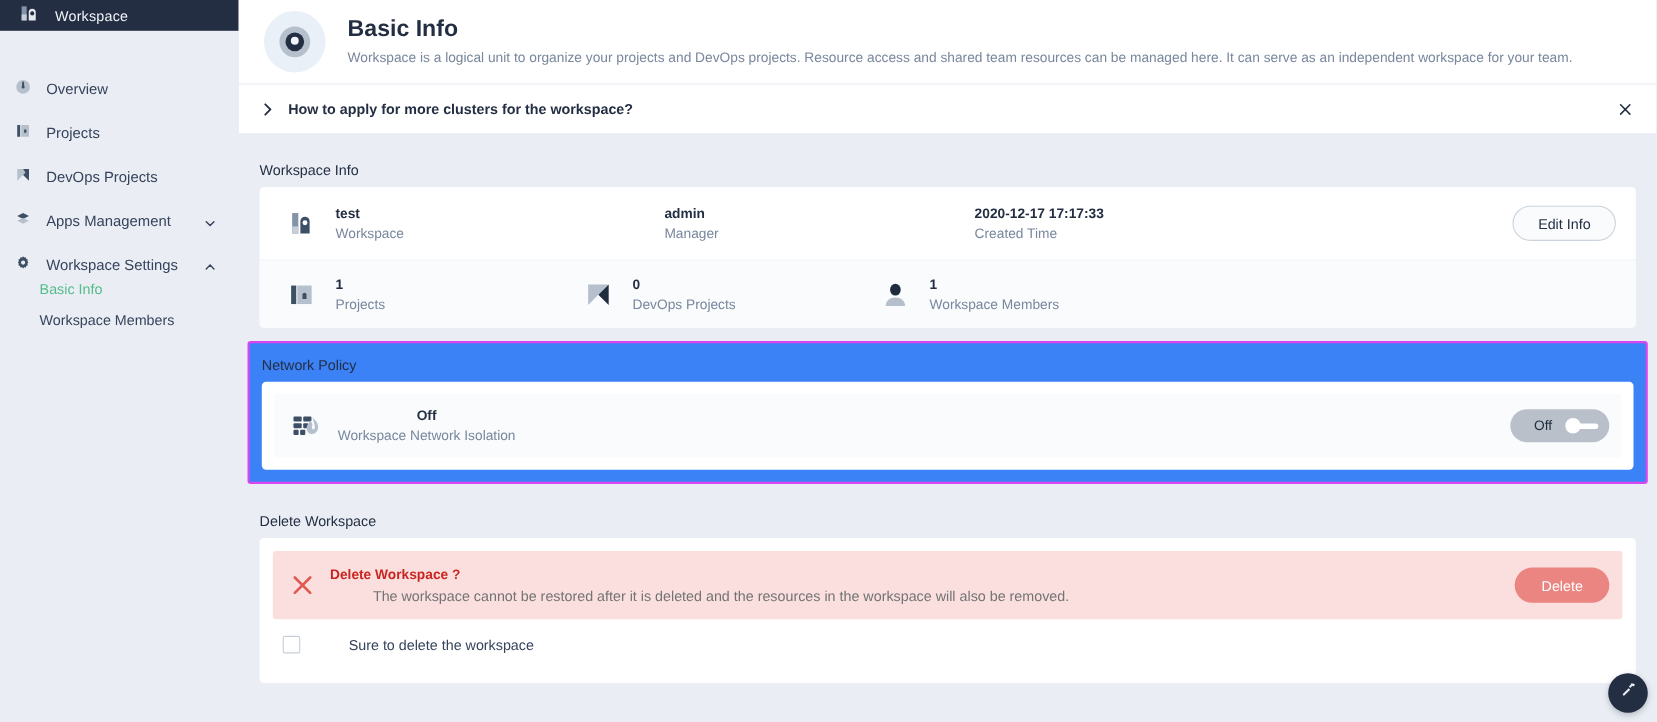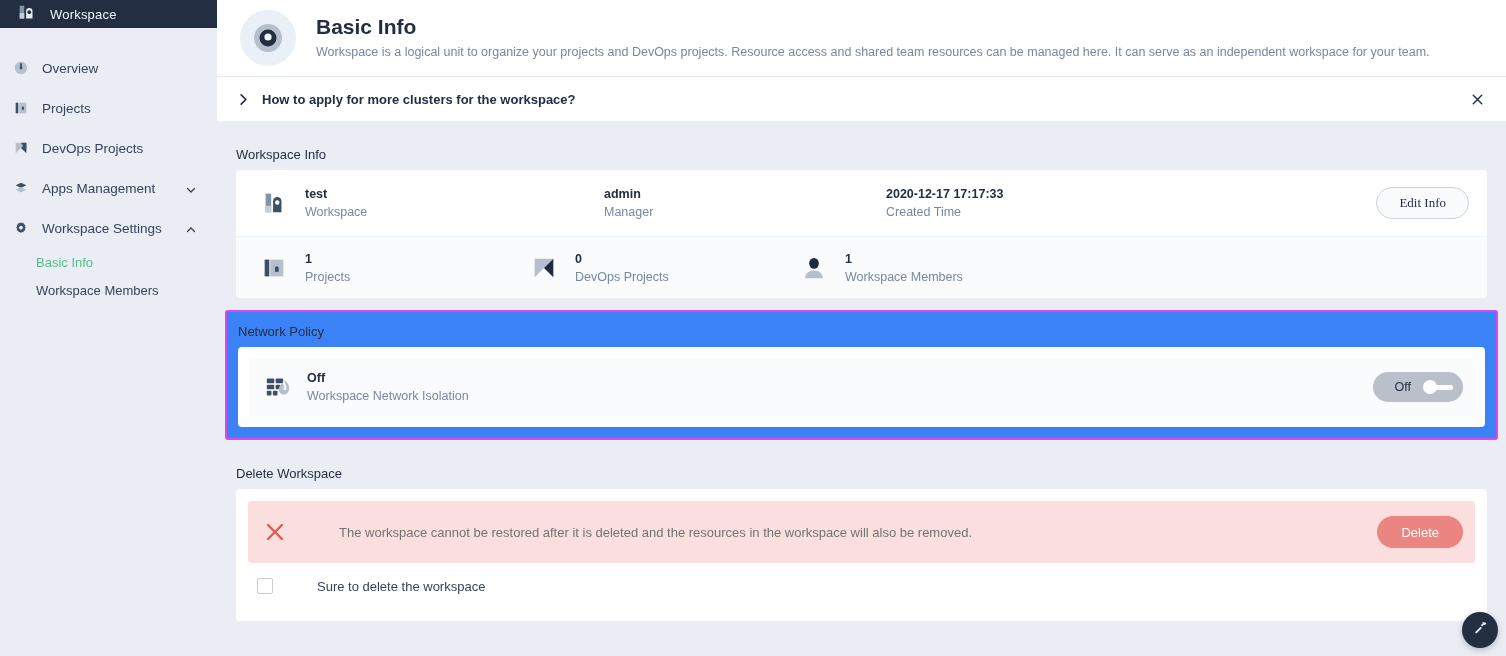--- a/index.html
+++ b/index.html
@@ -23,21 +23,21 @@
     display: flex; align-items: center;
     padding-left: 16px;
     overflow: hidden;
   }
   .sidebar-head .ws-logo { width: 22px; height: 22px; flex: 0 0 22px; margin-right: 12px; }
   .sidebar-head .ws-title {
     color: #eff4f9; font-size: 13px; letter-spacing: .2px; white-space: nowrap;
   }
   .nav { padding-top: 20px; }
   .nav-item {
-    height: 40px; display: flex; align-items: center;
+    height: 40px; display: flex; align-items: flex-end;
     padding-left: 12px; padding-right: 20px;
     cursor: pointer; position: relative;
   }
   .nav-item .nav-icon { width: 18px; height: 18px; flex: 0 0 18px; margin-right: 12px;
     display: flex; align-items: center; justify-content: center; }
   .nav-item .nav-label { font-size: 13.5px; color: #36435c; white-space: nowrap; }
   .nav-item .chev { margin-left: auto; width: 12px; height: 12px; color: #36435c; }
   .sub-item {
     height: 28px; display: flex; align-items: center;
     padding-left: 36px; font-size: 13px; color: #36435c; cursor: pointer;
@@ -98,38 +98,38 @@
   .info-cell .ic { width: 32px; height: 32px; flex: 0 0 32px; margin-right: 15px;
     display:flex; align-items:center; justify-content:center;}
   .info-cell .txt .k { font-size: 12.5px; font-weight: bold; color: #242e42; line-height: 18px;}
   .info-cell .txt .v { font-size: 12.5px; color: #79879c; line-height: 18px; }
 
   .edit-btn {
     margin-left: auto;
     border: 1px solid #ccd3db; background: #f9fbfd;
     border-radius: 18px; height: 32px; padding: 0 22px;
     font-size: 13px; color: #242e42; cursor: pointer;
-    font-family: Liberation Serif, serif;
+    font-family: Liberation Sans, sans-serif;
   }
 
   .info-row-2 {
     height: 62px; display: flex; align-items: center;
     background: #f9fbfd; border-top: 1px solid #eff4f9;
     padding: 0 22px;
   }
 
   .np-wrap {
     border: 2px solid #d946ef;
     border-radius: 3px;
     margin: 0 8px;
     padding: 0 11px 11px 11px;
     background: #3b82f6;
   }
   .np-title { font-size: 13px; color: #242e42; padding: 12px 0 8px 0; }
-  .np-card { background: #fff; border-radius: 4px; padding: 11px; }
+  .np-card { background: #fff; border-radius: 4px; padding: 11px; text-align: center; }
   .np-inner {
     background: #f9fbfd; border-radius: 3px;
     height: 58px; display: flex; align-items: center; padding: 0 11px 0 14px;
   }
   .np-inner .np-ic { width: 30px; height: 30px; flex: 0 0 30px; margin-right: 14px;
     display:flex;align-items:center;justify-content:center;}
   .np-inner .np-k { font-size: 12.5px; font-weight: bold; color: #242e42; line-height: 18px; }
   .np-inner .np-v { font-size: 12.5px; color: #79879c; line-height: 18px; }
 
   .toggle {
@@ -413,20 +413,21 @@
     <div class="section">
       <div class="section-title">Delete Workspace</div>
       <div class="del-card">
         <div class="del-alert">
           <span class="x-ic">
             <svg viewBox="0 0 22 22" width="22" height="22">
               <path d="M4 4l14 14M18 4L4 18" stroke="#e05a52" stroke-width="2.4" stroke-linecap="round"></path>
             </svg>
           </span>
           <span class="txt">
+            <div class="d-k">Delete Workspace ?</div>
             <div class="d-v">The workspace cannot be restored after it is deleted and the resources in the workspace will also be removed.</div>
           </span>
           <button class="delete-btn">Delete</button>
         </div>
         <div class="sure-row">
           <span class="cbx"></span>
           <span class="sure-label">Sure to delete the workspace</span>
         </div>
       </div>
     </div>

